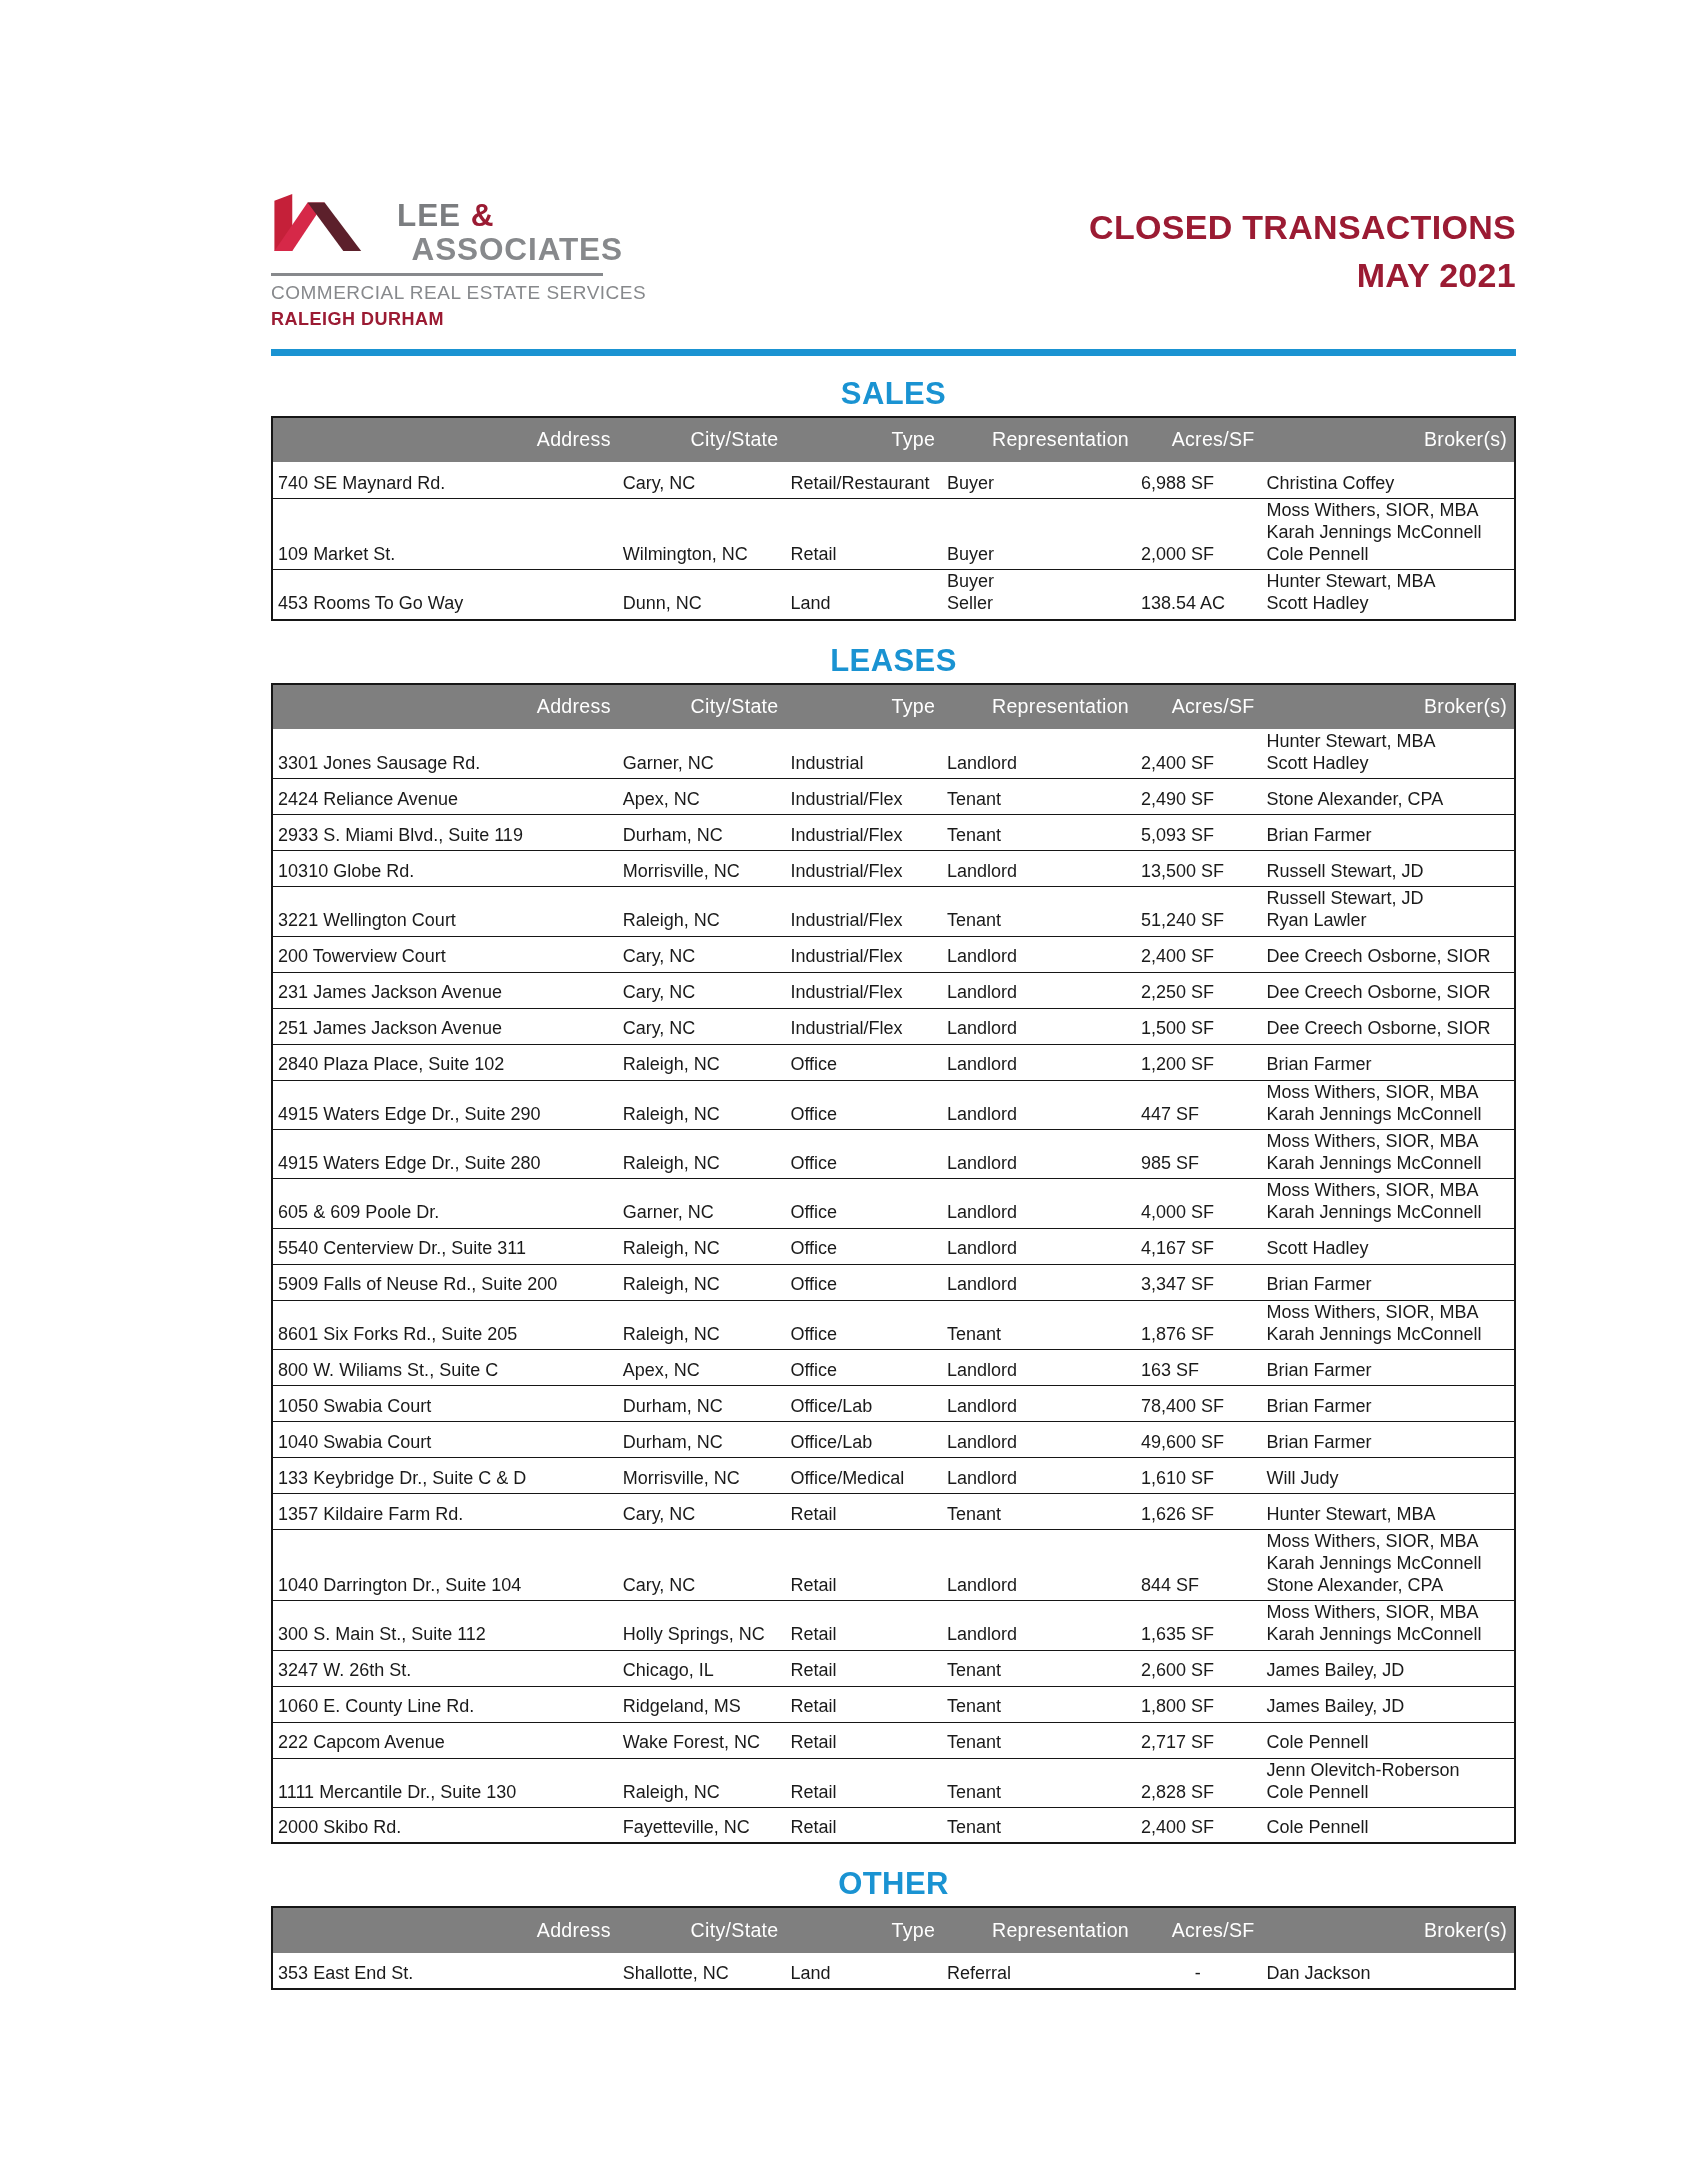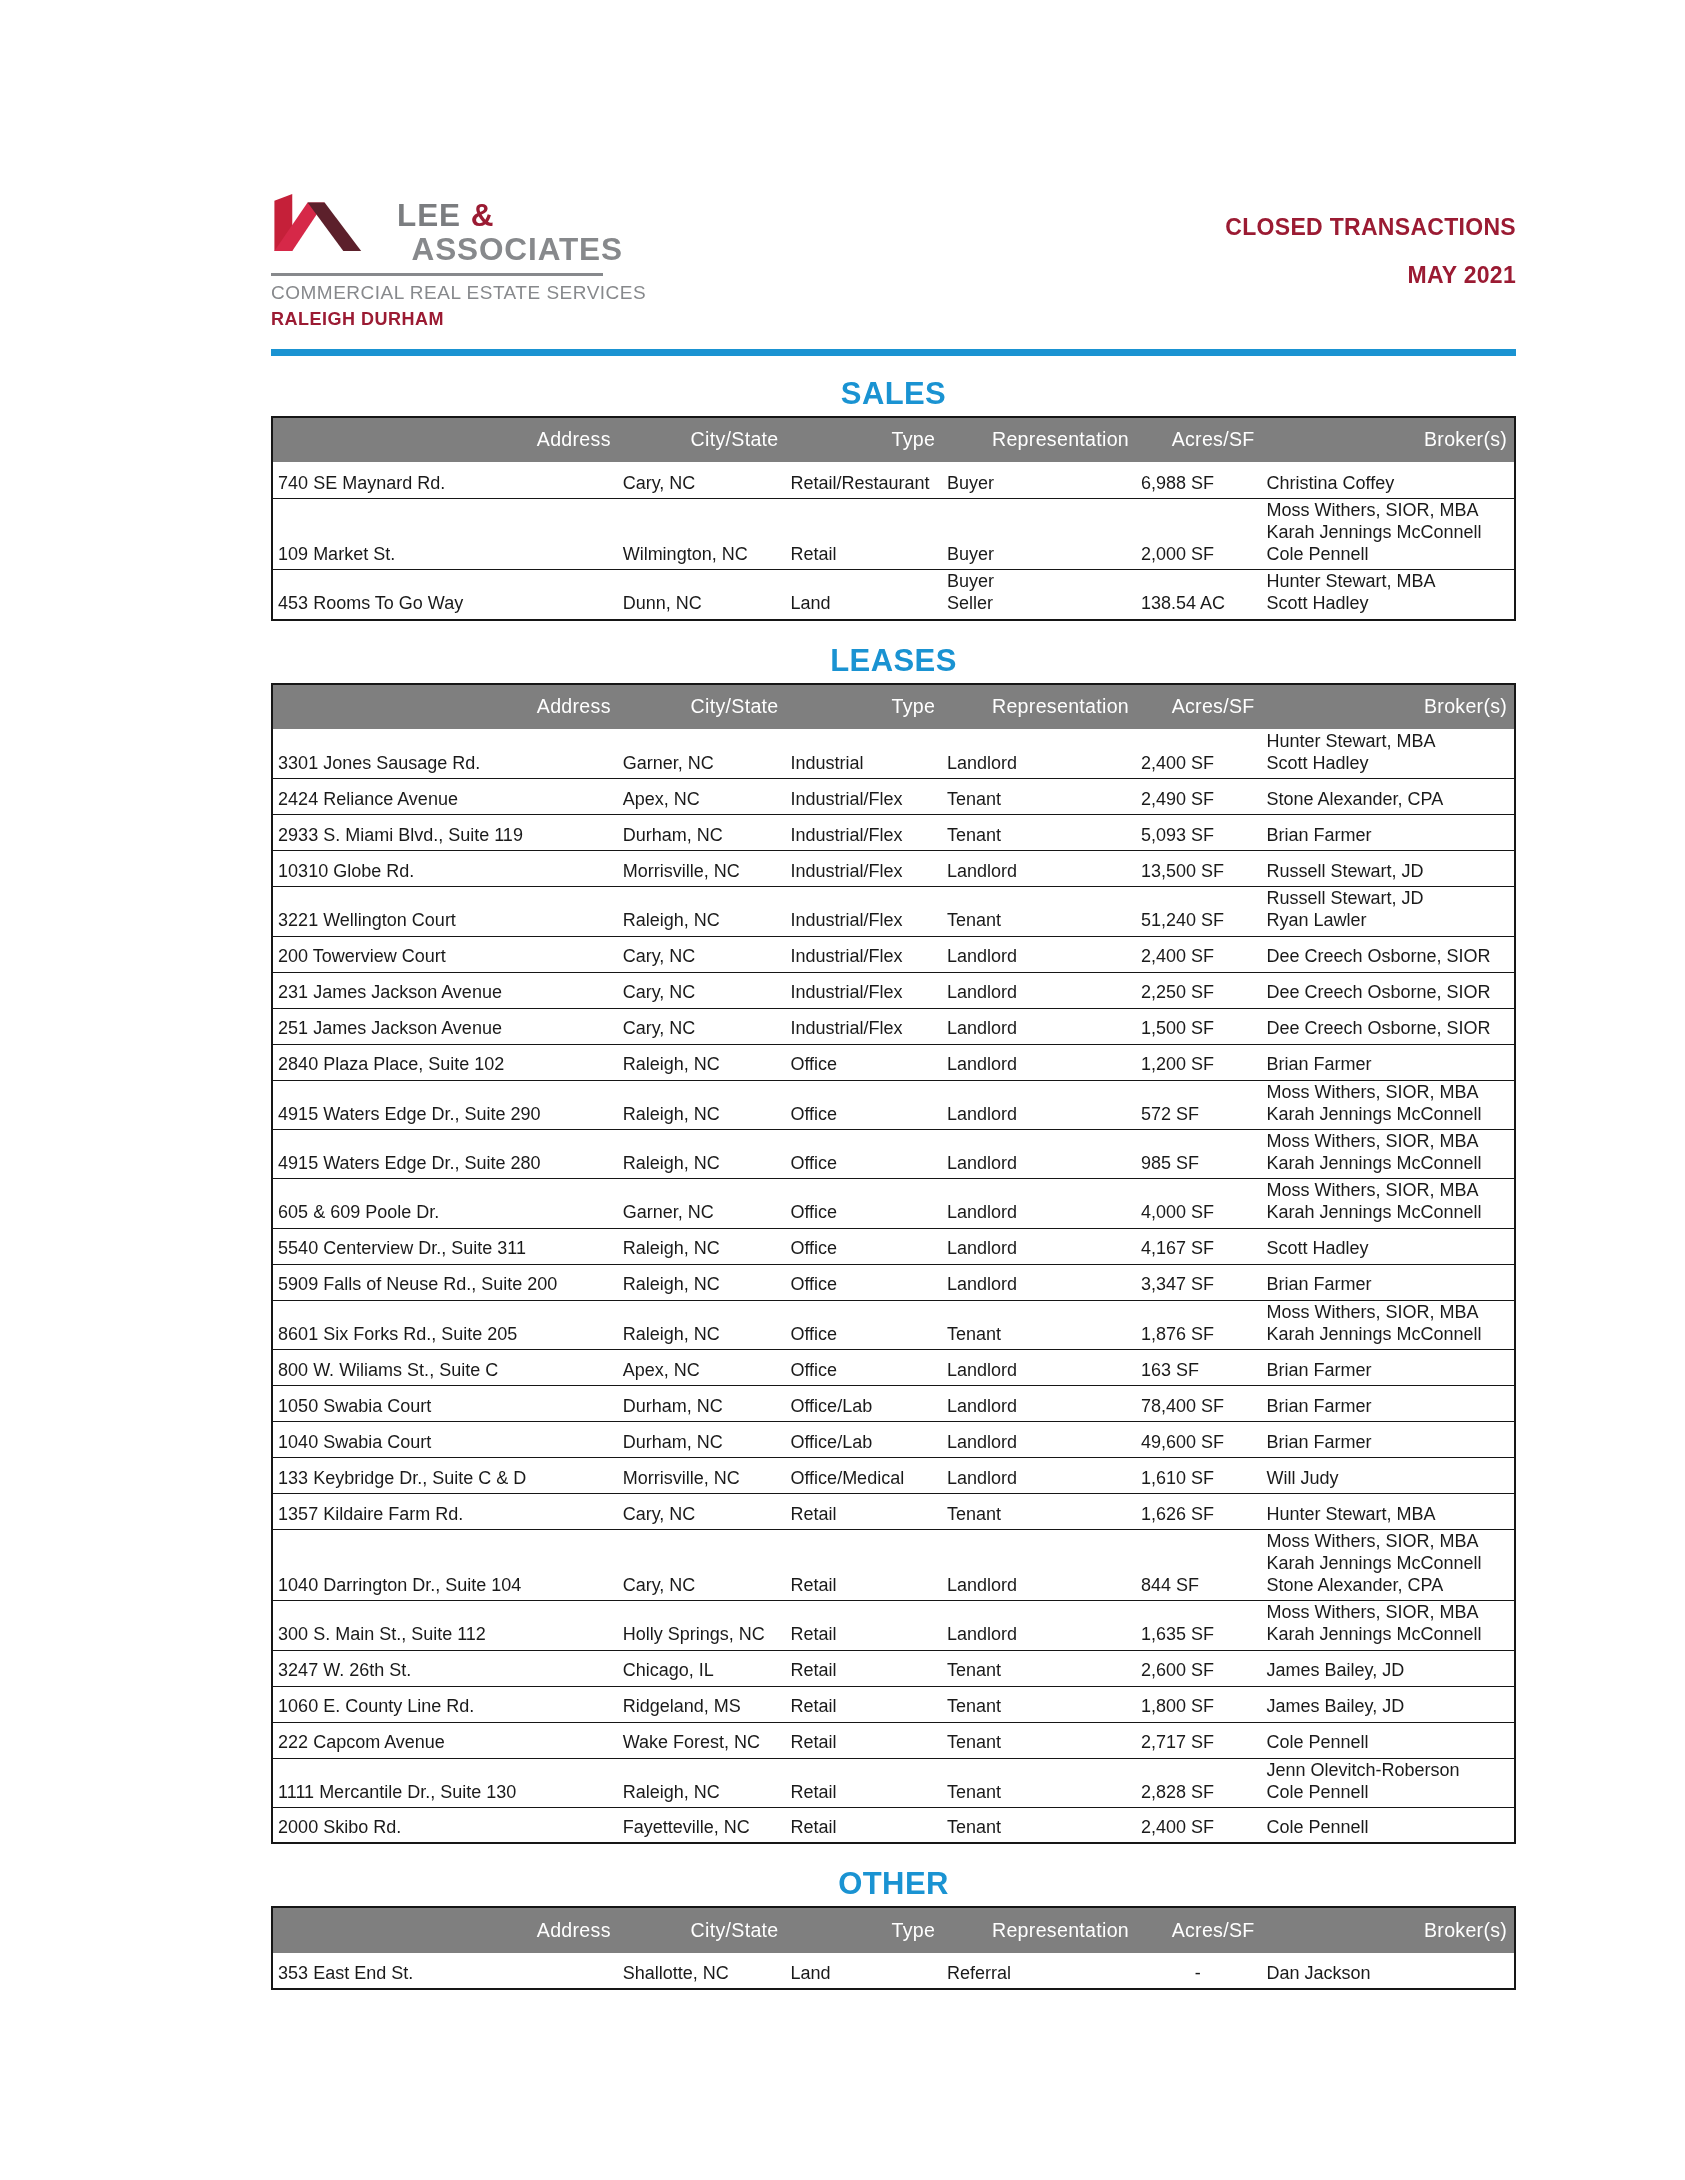--- a/index.html
+++ b/index.html
@@ -29,21 +29,21 @@
   .mk-bar{fill:var(--brand-red);}
   .mk-up{fill:var(--brand-red-bright);}
   .mk-down{fill:var(--brand-dark-red);}
   .logo-names{margin-left:12px;padding-top:6.8px;line-height:1;}
   .logo-lee{font-size:31.5px;font-weight:bold;color:var(--logo-gray);letter-spacing:0.9px;}
   .logo-amp{color:var(--brand-maroon);}
   .logo-assoc{font-size:31.5px;font-weight:bold;color:var(--logo-gray-light);letter-spacing:0.9px;margin:2.6px 0 0 14.5px;}
   .logo-rule{height:2.6px;background:var(--logo-gray-light);margin-top:7.7px;width:332px;}
   .logo-tagline{margin-top:6.8px;font-size:19px;color:var(--logo-gray-light);letter-spacing:0.5px;white-space:nowrap;}
   .logo-office{margin-top:4.3px;font-size:18px;font-weight:bold;color:var(--brand-maroon);letter-spacing:0.5px;}
-  .doc-title{text-align:right;color:var(--brand-maroon);font-weight:bold;font-size:23px;line-height:48px;padding-top:10.2px;letter-spacing:0.3px;}
+  .doc-title{text-align:right;color:var(--brand-maroon);font-weight:bold;font-size:34px;line-height:48px;padding-top:10.2px;letter-spacing:0.3px;}
   .blue-rule{height:6.8px;background:var(--accent-blue);margin-top:19px;}
   
   .section-label{color:var(--accent-blue);font-size:31px;font-weight:bold;line-height:32px;margin-top:24px;letter-spacing:0.4px;text-align:center;}
   .section-label.first{margin-top:22px;}
   table.tx{width:100%;border-collapse:collapse;table-layout:fixed;border:2.6px solid var(--border-black);margin-top:6px;}
   col.c-addr{width:27.8%;} col.c-city{width:13.5%;} col.c-type{width:12.6%;}
   col.c-rep{width:15.6%;} col.c-acres{width:10.1%;} col.c-broker{width:20.4%;}
   table.tx th{
     box-sizing:border-box;height:46px;background:var(--header-gray);color:#ffffff;
     font-size:19.6px;font-weight:normal;text-align:right;vertical-align:middle;
@@ -282,21 +282,21 @@
             <div>Brian Farmer</div>
           </td>
         </tr>
         <tr class="h2">
           <td>4915 Waters Edge Dr., Suite 290</td>
           <td>Raleigh, NC</td>
           <td>Office</td>
           <td>
             <div>Landlord</div>
           </td>
-          <td>572 SF</td>
+          <td>447 SF</td>
           <td>
             <div>Moss Withers, SIOR, MBA</div>
             <div>Karah Jennings McConnell</div>
           </td>
         </tr>
         <tr class="h2">
           <td>4915 Waters Edge Dr., Suite 280</td>
           <td>Raleigh, NC</td>
           <td>Office</td>
           <td>

